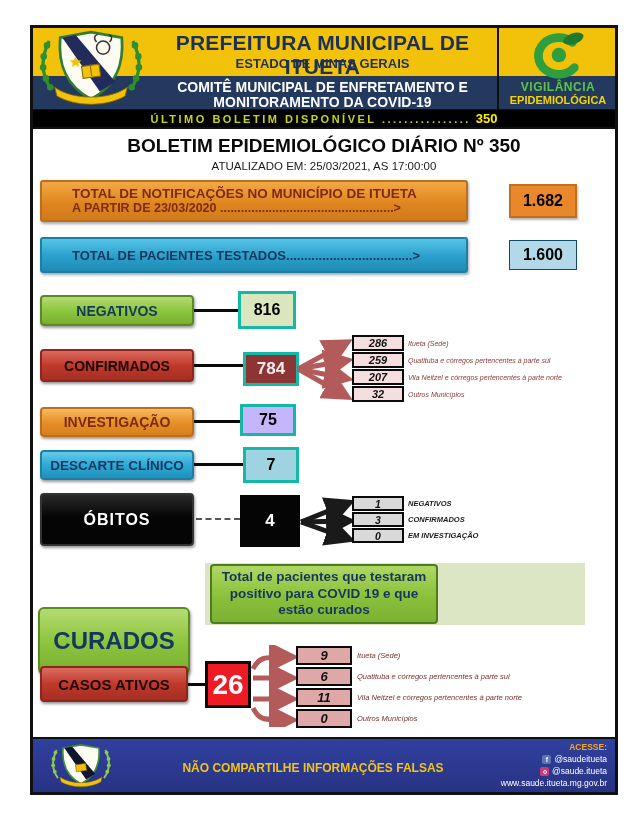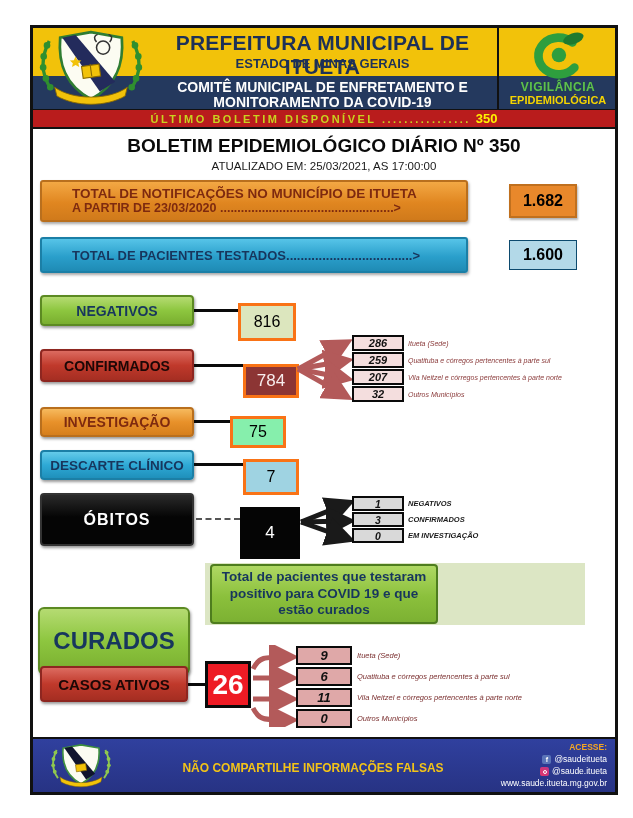--- a/index.html
+++ b/index.html
@@ -3,21 +3,21 @@
 <meta charset="utf-8">
 <style>
   * { margin:0; padding:0; box-sizing:border-box; }
   body { background:#fff; font-family:"Liberation Sans", sans-serif; }
   .page { position:relative; width:633px; height:818px; background:#fff; overflow:hidden; }
   .frame { position:absolute; left:30px; top:25px; width:588px; height:770px; border:3px solid #111; background:#fff; }
 
   
   .band-yellow { position:absolute; left:33px; top:28px; width:582px; height:48px; background:#F2C20A; }
   .band-navy   { position:absolute; left:33px; top:76px; width:582px; height:33px; background:#24395E; }
-  .band-green  { position:absolute; left:33px; top:109px; width:582px; height:20px; background:#b91c1c;
+  .band-green  { position:absolute; left:33px; top:109px; width:582px; height:20px; background:#000000;
                  border-top:1px solid #111; border-bottom:2px solid #111;
                  display:flex; align-items:center; justify-content:center; }
   .muni-title { position:absolute; left:150px; top:31px; width:345px; text-align:center;
                 color:#1D3158; font-weight:bold; font-size:21px; letter-spacing:.2px; }
   .muni-sub   { position:absolute; left:150px; top:56px; width:345px; text-align:center;
                 color:#1D3158; font-weight:bold; font-size:13px; }
   .committee1 { position:absolute; left:150px; top:79px; width:345px; text-align:center;
                 color:#FDFDFD; font-weight:bold; font-size:14px; }
   .committee2 { position:absolute; left:150px; top:94px; width:345px; text-align:center;
                 color:#FDFDFD; font-weight:bold; font-size:14px; }
@@ -60,22 +60,22 @@
          box-shadow:1px 2px 3px rgba(0,0,0,.4); }
   .btn-green  { background:linear-gradient(#B5DB72,#8DC63F 50%,#79AE2F); border:2px solid #5C8A22; color:#17365D; }
   .btn-red    { background:linear-gradient(#DC6B60,#C0392B 50%,#A52E22); border:2px solid #8E2620; color:#1C0706; }
   .btn-orangebtn { background:linear-gradient(#F6BA5E,#E8912A 50%,#D67F1C); border:2px solid #B96F1D; color:#7E2A0F; }
   .btn-cyan   { background:linear-gradient(#64CBE9,#2EA9D6 50%,#1F90BB); border:2px solid #1B7FA6; color:#17365D; }
   .btn-black  { background:linear-gradient(#2A2A2A,#050505 45%); border:2px solid #333; color:#FFF; }
 
   .connector { position:absolute; height:3px; background:#0A0A0A; }
   .connector-dotted { position:absolute; width:44px; border-top:2px dashed #555; }
 
-  .valbox { position:absolute; border:3px solid #f97316; display:flex; align-items:center;
-            justify-content:center; font-weight:normal; color:#000;margin-top:12px; }
+  .valbox { position:absolute; border:3px solid #14b8a6; display:flex; align-items:center;
+            justify-content:center; font-weight:bold; color:#000; }
 
   
   .stack { position:absolute; }
   .stack-row { display:flex; align-items:center;font-style:italic; }
   .numcell { border:2px solid #0A0A0A; display:flex; align-items:center; justify-content:center;
              font-weight:bold; color:#111; }
   .cell-pink  { background:#F4DEDE; width:52px; height:16px; font-size:11px; }
   .cell-gray  { background:#D9D9D9; width:52px; height:15px; font-size:10.5px; }
   .cell-rose  { background:#DFA8A8; width:56px; height:19px; font-size:13px; }
   .rowlabel-red  { margin-left:4px; font-size:7px; color:#8A3A3A; white-space:nowrap; }
@@ -212,21 +212,21 @@
       <div class="rowlabel-red">Vila Neitzel e córregos pertencentes à parte norte</div>
     </div>
     <div class="stack-row">
       <div class="numcell cell-pink">32</div>
       <div class="rowlabel-red">Outros Municípios</div>
     </div>
   </div>
 
   <div class="btn btn-orangebtn" style="top:407px; height:30px; font-size:14px;">INVESTIGAÇÃO</div>
   <div class="connector" style="left:194px; top:420px; width:49px;"></div>
-  <div class="valbox" style="left:230px; top:404px; width:56px; height:32px; background:#86efac; font-size:16px;">75</div>
+  <div class="valbox" style="left:240px; top:404px; width:56px; height:32px; background:#c4b5fd; font-size:16px;">75</div>
 
   <div class="btn btn-cyan" style="top:450px; height:30px; font-size:13.5px;">DESCARTE CLÍNICO</div>
   <div class="connector" style="left:194px; top:463px; width:49px;"></div>
   <div class="valbox" style="left:243px; top:447px; width:56px; height:36px; background:#9FD3E2; font-size:16px;">7</div>
 
   <div class="btn btn-black" style="top:493px; height:53px; font-size:16px; letter-spacing:1px;">ÓBITOS</div>
   <div class="connector-dotted" style="left:196px; top:518px;"></div>
   <div class="valbox" style="left:240px; top:495px; width:60px; height:52px; background:#050505; color:#FFF; font-size:17px; border-color:#050505;">4</div>
   <svg class="arrow-svg" style="left:300px; top:493px;" width="55" height="56" viewBox="0 0 55 56">
     <defs>

